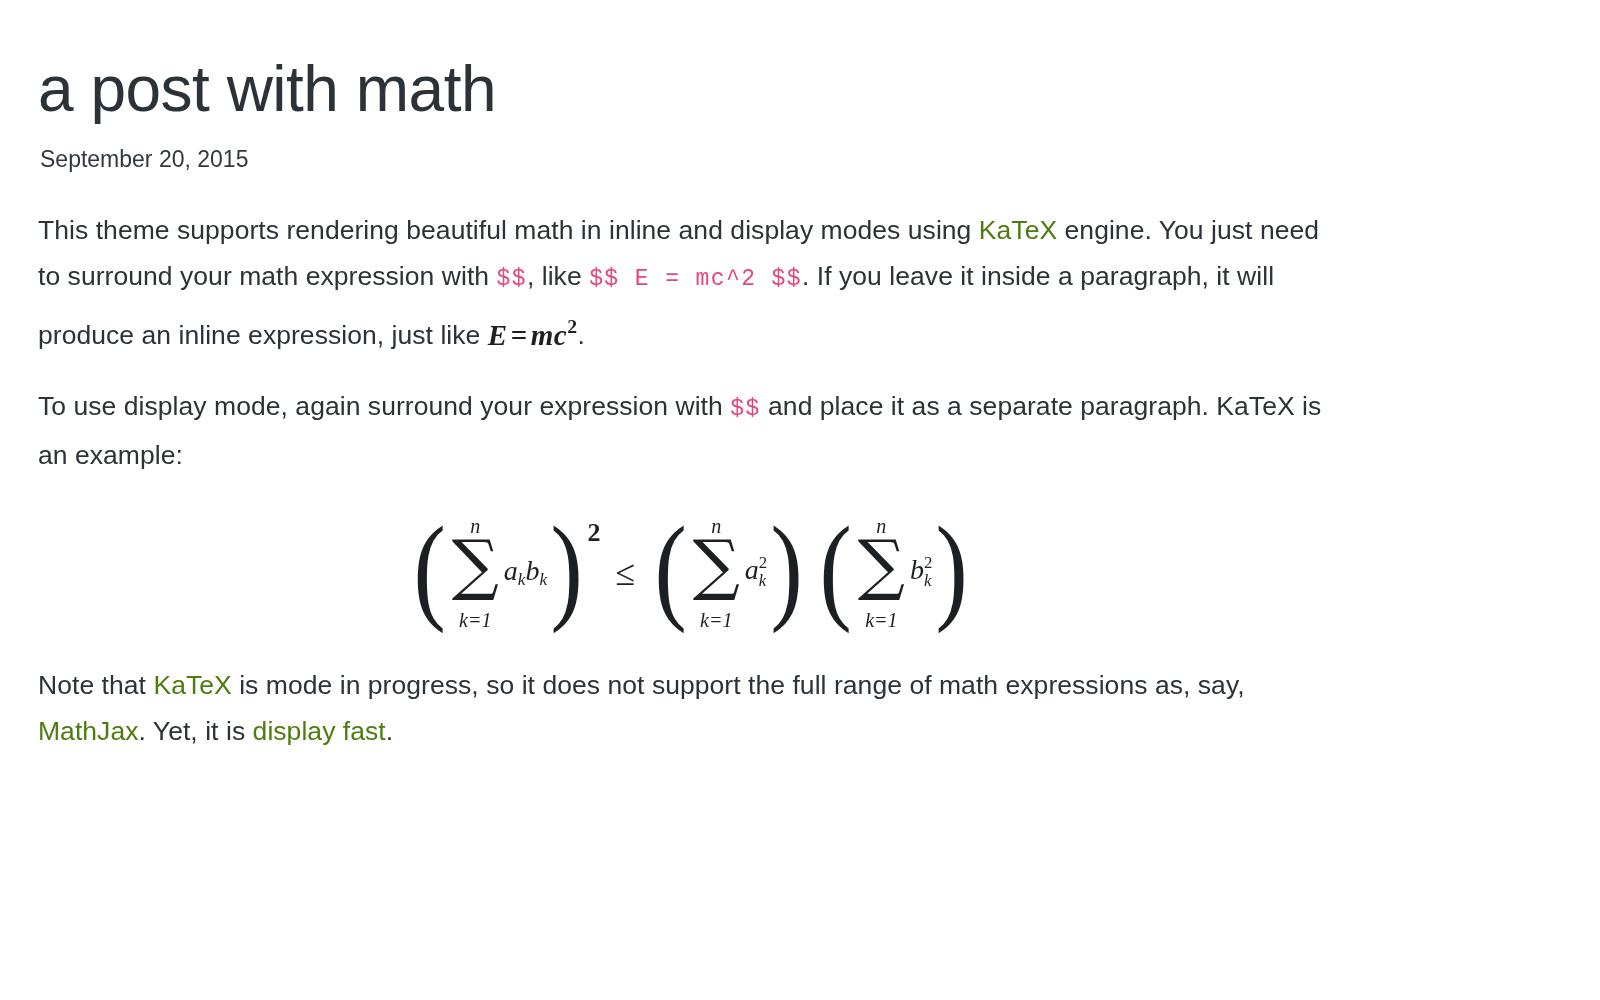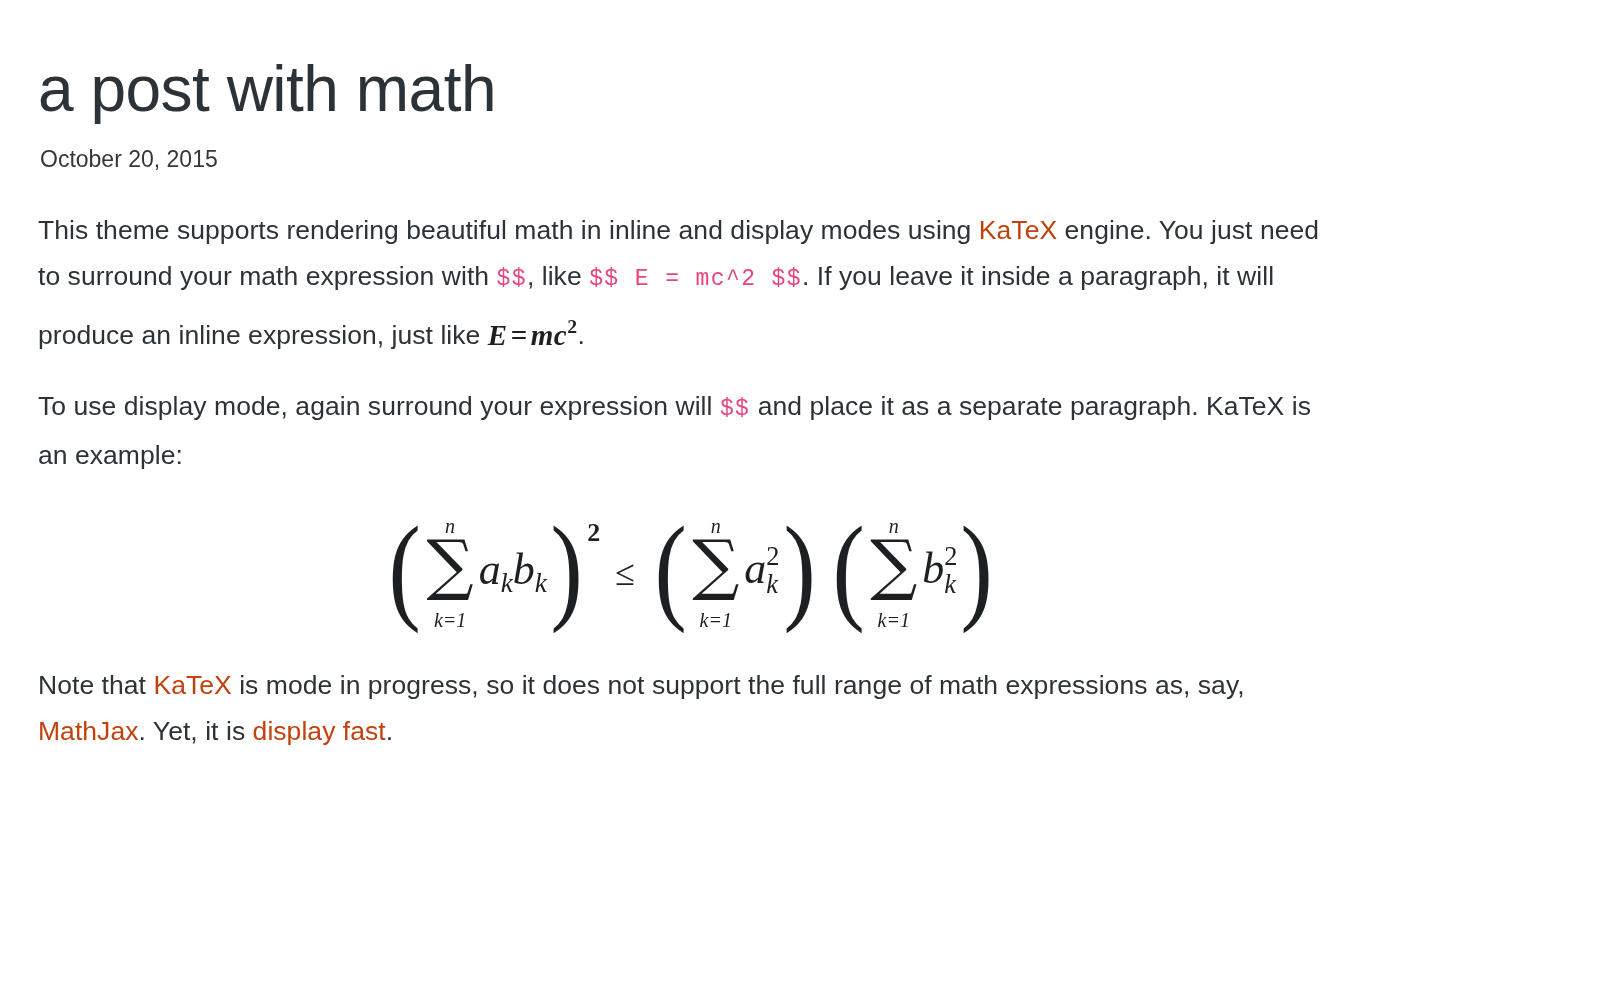--- a/index.html
+++ b/index.html
@@ -51,21 +51,21 @@
     line-height: 46px;
     margin: 0 0 24px 0;
     color: #2c3338;
     font-weight: 400;
     letter-spacing: 0.05px;
   }
 
   .post-body p:last-child { margin-bottom: 0; }
 
   a.link {
-    color: #c2410c;
+    color: #4d7c0f;
     text-decoration: none;
     margin-top: 28px;
   }
 
   code.code {
     font-family: "Liberation Mono", "DejaVu Sans Mono", monospace;
     color: #e8457f;
     font-size: 23px;
     letter-spacing: 1.4px;
     white-space: pre;
@@ -145,21 +145,21 @@
   .sum-lim.bot { margin-top: 18px; }
   .sum-glyph {
     font-size: 66px;
     line-height: 0.82;
     font-family: "DejaVu Serif", "Liberation Serif", serif;
     font-weight: 400;
   }
 
   .term {
     font-style: italic;
-    font-size: 44px;
+    font-size: 28px;
     letter-spacing: 0;
     position: relative;
     top: 2px;
     padding-left: 3px;
   }
   .term .sub {
     font-size: 0.62em;
     font-style: italic;
     vertical-align: -0.28em;
   }
@@ -195,27 +195,27 @@
 
   .gap { width: 10px; display: inline-block; }
 </style>
 </head>
 <body>
 
 <div class="page">
 
   <h1 class="post-title">a post with math</h1>
 
-  <div class="post-date">October 20, 2015</div>
+  <div class="post-date">September 20, 2015</div>
 
   <div class="post-body">
 
     <p><span>This theme supports rendering beautiful math in inline and display modes using </span><a class="link" href="#">KaTeX</a><span> engine. You just need to surround your math expression with </span><code class="code">$$</code><span>, like </span><code class="code">$$ E = mc^2 $$</code><span>. If you leave it inside a paragraph, it will produce an inline expression, just like </span><span class="math"><span>E</span><span class="op">=</span><span>mc</span><sup>2</sup></span><span>.</span></p>
 
-    <p><span>To use display mode, again surround your expression will </span><code class="code">$$</code><span> and place it as a separate paragraph. KaTeX is an example:</span></p>
+    <p><span>To use display mode, again surround your expression with </span><code class="code">$$</code><span> and place it as a separate paragraph. KaTeX is an example:</span></p>
 
     <div class="display-math">
       <span class="eq">
 
         <span class="group">
           <span class="paren">(</span>
           <span class="sumwrap">
             <span class="sum-lim top">n</span>
             <span class="sum-glyph">∑</span>
             <span class="sum-lim bot">k=1</span>

